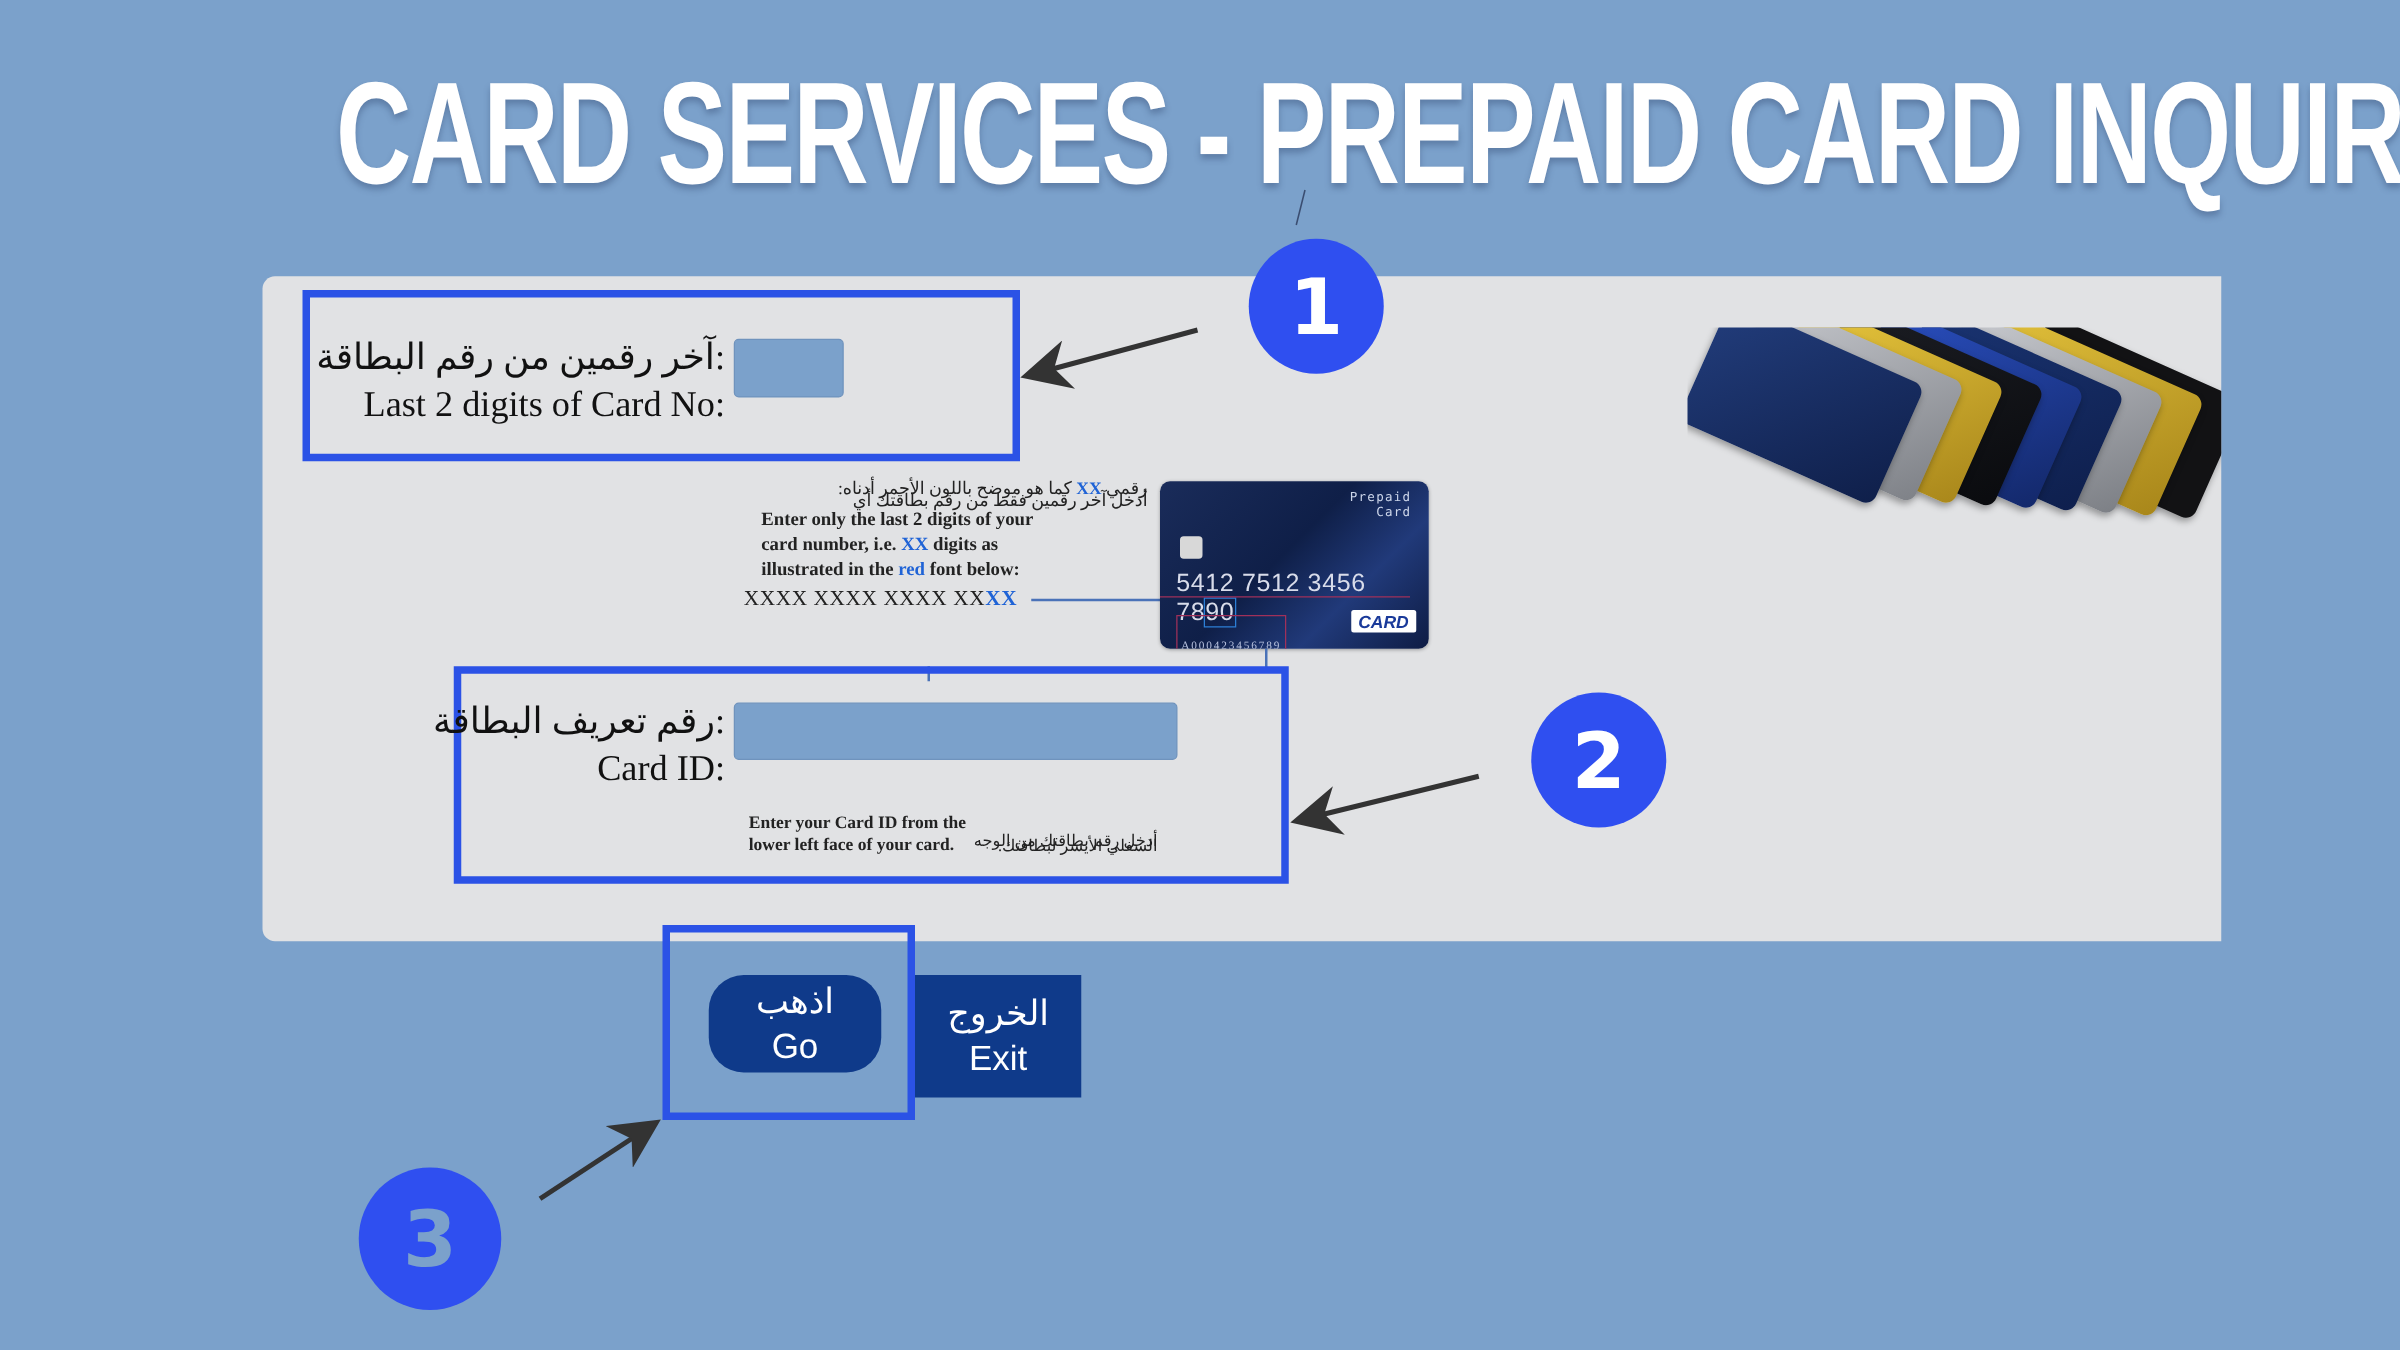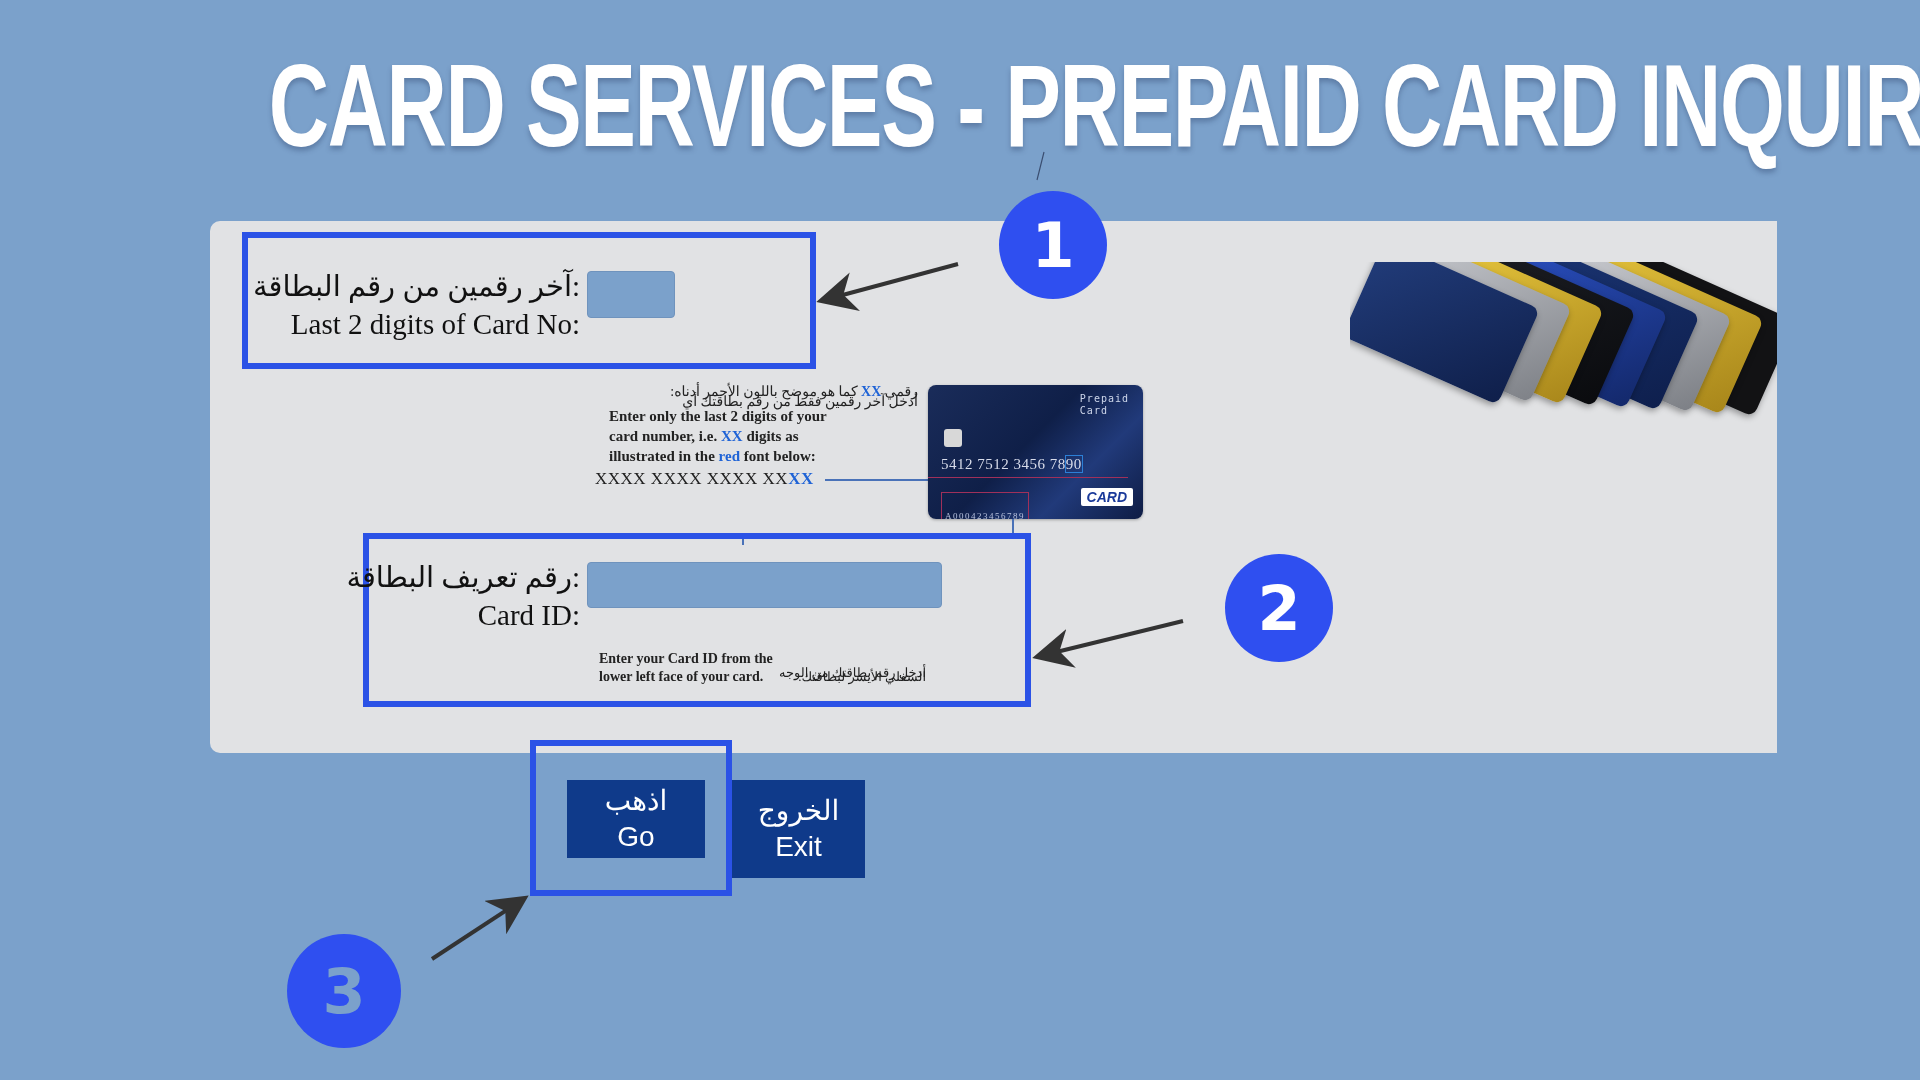--- a/index.html
+++ b/index.html
@@ -6,23 +6,23 @@
   body { width:1920px; height:1080px; background:#7ba1cb; position:relative; overflow:hidden; font-family:"Liberation Serif", serif; }
   .title { position:absolute; left:0; top:48px; width:1920px; text-align:center; color:#fff; font-family:"Liberation Sans", sans-serif; font-weight:bold; font-size:116px; letter-spacing:-2px; transform:scaleX(0.72); transform-origin:960px 0; text-shadow:0 4px 6px rgba(40,60,100,0.35); line-height:1; white-space:nowrap; }
   .panel { position:absolute; left:210px; top:221px; width:1567px; height:532px; background:#e1e2e4; border-radius:10px 0 0 10px; }
   .hl-box { position:absolute; border:6px solid #2b52e6; box-sizing:border-box; }
   .label { position:absolute; text-align:right; color:#111; font-size:29px; line-height:36px; white-space:nowrap; }
   .input { position:absolute; background:#7ba1cb; border-radius:4px; border:1px solid #6f93bd; box-sizing:border-box; }
   .small { position:absolute; color:#222; font-size:15px; line-height:20px; font-weight:bold; white-space:nowrap; }
   .xx { color:#1f63d6; }
   .ar { direction:rtl;text-align:right; }
   .card { position:absolute; left:928px; top:385px; width:215px; height:134px; border-radius:8px; background:linear-gradient(135deg,#1a2c5a 0%,#0f1f48 45%,#213a7a 70%,#0e1c44 100%); overflow:hidden; box-shadow:0 1px 3px rgba(0,0,0,0.3); }
-  .card .pp { position:absolute; right:14px; top:8px; color:#cdd6ea; font-family:"DejaVu Sans Mono", monospace; font-size:10px; line-height:12px; text-align:left; letter-spacing:1px; }
+  .card .pp { position:absolute; right:14px; top:8px; color:#cdd6ea; font-family:"DejaVu Sans Mono", monospace; font-size:10px; line-height:12px; text-align:right; letter-spacing:1px; }
   .card .chip { position:absolute; left:16px; top:44px; width:18px; height:18px; background:#d8d8d8; border-radius:3px; }
-  .card .num { position:absolute; left:13px; top:71px; color:#d8dcea; font-family:Liberation Serif, serif; font-size:15px; letter-spacing:0.5px; }
+  .card .num { position:absolute; left:13px; top:71px; color:#d8dcea; font-family:Liberation Sans, sans-serif; font-size:20px; letter-spacing:0.5px; }
   .card .num .hl { outline:1px solid #2c7fd6; }
   .card .redline { position:absolute; left:0; top:92px; width:200px; height:1px; background:#a0305a; }
   .card .cid { position:absolute; left:13px; top:107px; color:#b8c2de; font-family:Liberation Serif, serif; font-size:9px; letter-spacing:1.5px; border:1px solid #a0305a; padding:18px 3px; }
   .card .visa { position:absolute; right:10px; top:103px; background:#fff; color:#1a3a9a; font-family:"Liberation Sans", sans-serif; font-weight:bold; font-style:italic; font-size:14px; padding:1px 6px; border-radius:2px; }
   .connector { position:absolute; background:#4a72b8; }
   .circle { position:absolute; border-radius:50%; background:#2f4ff0; color:#fff; font-family:"DejaVu Sans", sans-serif; font-weight:bold; font-size:62px; display:flex; align-items:center; justify-content:center; }
   .btn { position:absolute; background:#0f3a8a; color:#fff; font-size:28px; line-height:36px; text-align:center; display:flex; flex-direction:column; align-items:center; justify-content:center; border:none; box-sizing:border-box; }
   .stack { position:absolute; }
   .mini { position:absolute; width:170px; height:105px; border-radius:9px; box-shadow:0 3px 6px rgba(0,0,0,0.35); }
   svg.arrows { position:absolute; left:0; top:0; }
@@ -81,21 +81,21 @@
 <div class="hl-box" style="left:363px; top:533px; width:668px; height:174px;"></div>
 <div class="label ar" style="right:1340px; top:559px;">:رقم تعريف البطاقة</div>
 <div class="label" style="right:1340px; top:597px;">Card ID:</div>
 <input class="input" style="left: 587px; top: 562px; width: 355px; height: 46px;" value="">
 <div class="small" style="left:599px; top:649px; font-size:14px;">Enter your Card ID from the</div>
 <div class="small" style="left:599px; top:667px; font-size:14px;">lower left face of your card.</div>
 <div class="small ar" style="right:994px; top:663px; font-size:13px; font-weight:normal;">أدخل رقم بطاقتك من الوجه</div>
 <div class="small ar" style="right:994px; top:667px; font-size:13px; font-weight:normal;">السفلي الأيسر لبطاقتك.</div>
 
 <div class="hl-box" style="left:530px; top:740px; width:202px; height:156px;"></div>
-<button class="btn" style="left:567px; top:780px; width:138px; height:78px;">
+<button class="btn" style="left:567px; top:780px; width:138px; height:78px;border-radius:28px;">
   <span>اذهب</span>
   <span>Go</span>
 </button>
 <button class="btn" style="left:732px; top:780px; width:133px; height:98px;">
   <span>الخروج</span>
   <span>Exit</span>
 </button>
 
 <svg class="arrows" width="1920" height="1080">
   <defs>

